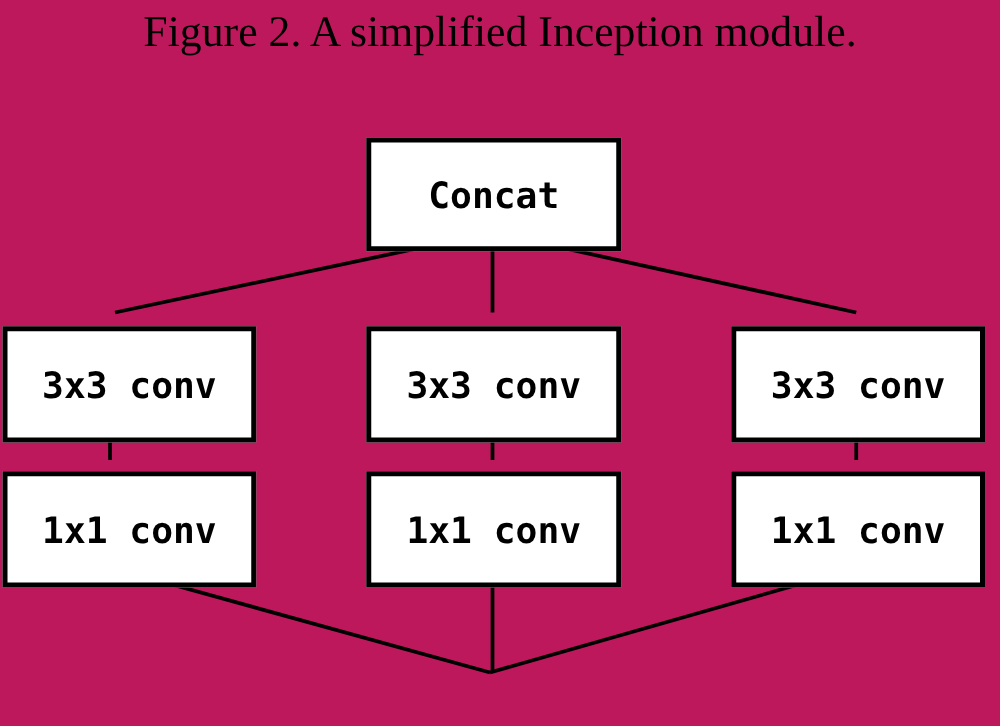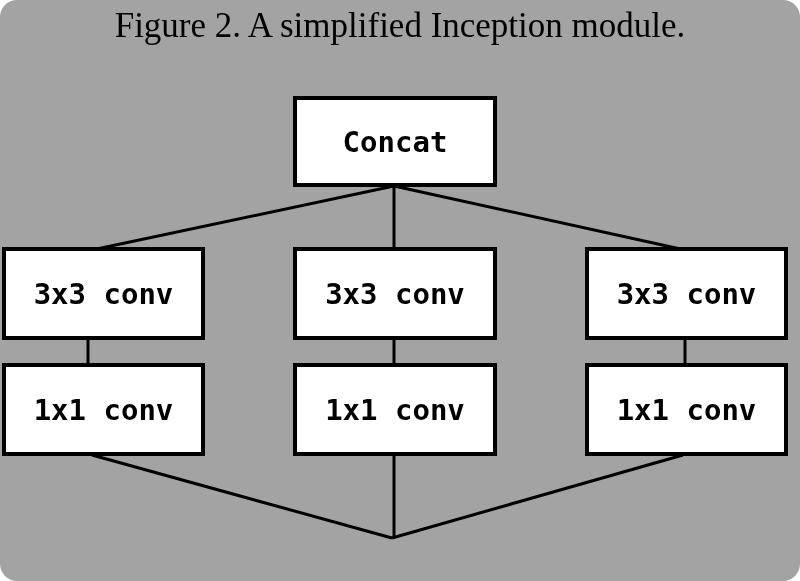--- a/index.html
+++ b/index.html
@@ -4,24 +4,23 @@
 <style>
   html, body {
     margin: 0;
     padding: 0;
     background: #ffffff;
   }
   .stage {
     position: relative;
     width: 800px;
     height: 581px;
-    background: #a3a3a3;
+    background: #be185d;
     overflow: hidden;
     font-family: "DejaVu Sans Mono", "Liberation Mono", monospace;
-    border-radius: 17px;
   }
   .caption {
     position: absolute;
     top: 6px;
     left: 0;
     width: 800px;
     text-align: center;
     font-family: "Liberation Serif", "DejaVu Serif", serif;
     font-size: 35px;
     color: #000000;
@@ -35,20 +34,21 @@
   }
   .node {
     position: absolute;
     z-index: 2;
     box-sizing: border-box;
     background: #ffffff;
     border: 4px solid #000000;
     display: flex;
     align-items: center;
     justify-content: center;
+    margin-top: 14px;
   }
   .node-label {
     font-family: "DejaVu Sans Mono", "Liberation Mono", monospace;
     font-size: 29px;
     font-weight: bold;
     color: #000000;
     white-space: pre;
   }
   .concat-box  { left: 293px; top:  96px; width: 204px; height: 91px; }
   .box-l1      { left:   2px; top: 247px; width: 203px; height: 93px; }

